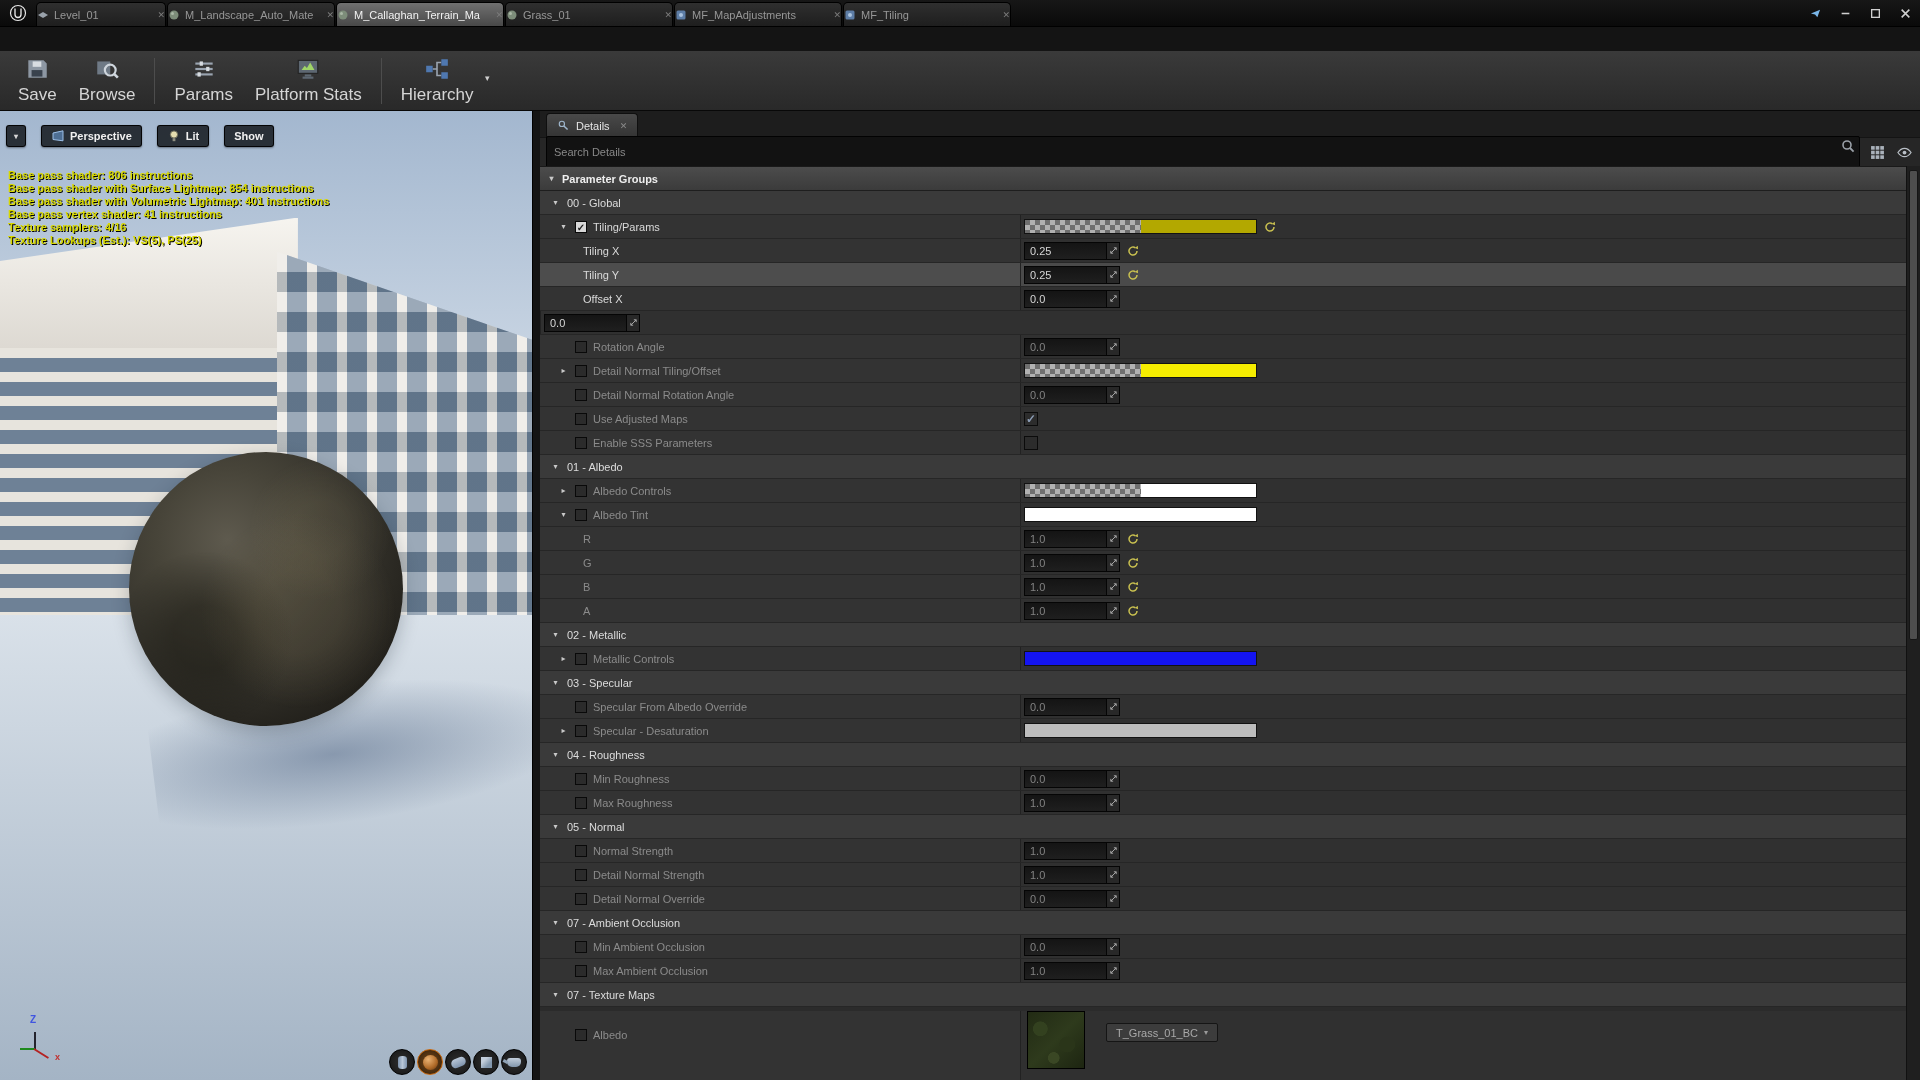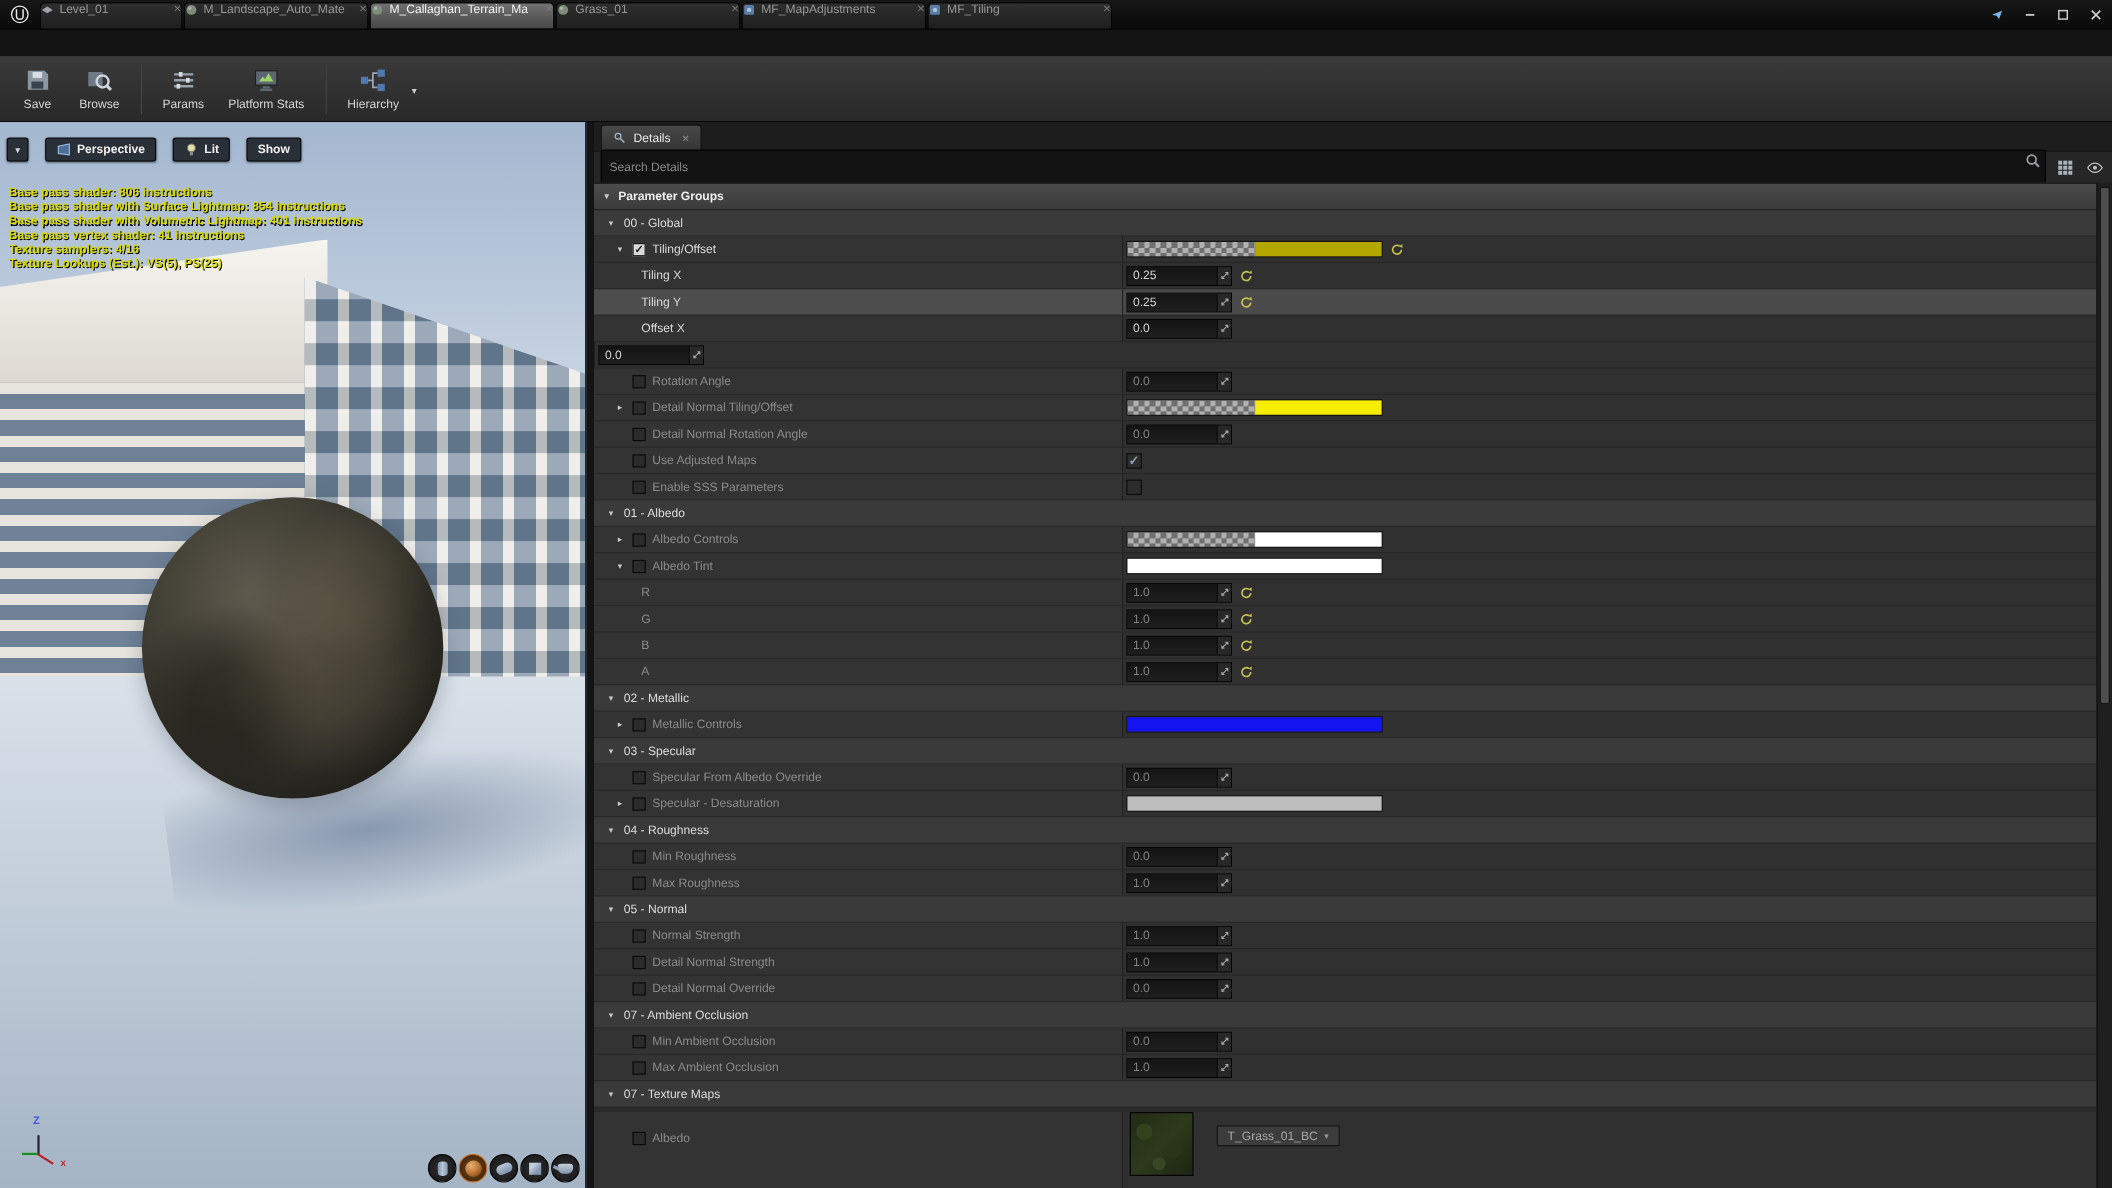--- a/index.html
+++ b/index.html
@@ -7,39 +7,39 @@
     font-family:"Liberation Sans",sans-serif;color:#ccc;user-select:none;}
   body{position:relative;}
   [data-icon]{display:inline-flex;align-items:center;justify-content:center;}
   [data-icon] svg{width:100%;height:100%;}
 
   
   .titlebar{position:absolute;top:0;left:0;right:0;height:27px;background:linear-gradient(#171717,#0a0a0a);display:flex;align-items:stretch;border-bottom:1px solid #000;}
   .logo{width:36px;display:flex;align-items:center;justify-content:center;}
   .logo svg{width:18px;height:18px;}
   .tab-bar{display:flex;align-items:flex-end;}
-  .tab{position:relative;height:24px;margin:3px 1px 0 0;display:flex;gap:5px;padding:0 0;min-width:168px;background:linear-gradient(#2f2f2f,#1e1e1e);border:1px solid #000;border-bottom:none;border-radius:5px 5px 0 0;font-size:11px;color:#979797;}
+  .tab{position:relative;height:24px;margin:3px 1px 0 0;display:flex;align-items:center;gap:5px;padding:0 0;min-width:168px;background:linear-gradient(#2f2f2f,#1e1e1e);border:1px solid #000;border-bottom:none;border-radius:5px 5px 0 0;font-size:11px;color:#979797;}
   .tab.first{min-width:130px;}
   .tab.active{background:linear-gradient(#707070,#484848);color:#f2f2f2;}
   .tab .t-icon{width:12px;height:12px;flex:none;}
   .tab-label{flex:1;white-space:nowrap;overflow:hidden;}
   .tab-close{font-size:9px;color:#7b7b7b;margin-left:5px;}
   .titlebar-right{margin-left:auto;display:flex;align-items:stretch;}
   .win-btn{width:30px;display:flex;align-items:center;justify-content:center;}
   .win-btn svg{width:11px;height:11px;}
 
   
   .menubar{position:absolute;top:28px;left:0;right:0;height:22px;background:#202020;display:flex;align-items:center;padding-left:8px;border-bottom:1px solid #0e0e0e;margin-top:46px;}
   .menu-item{padding:0 10px;font-size:11px;color:#d2d2d2;height:100%;display:flex;align-items:center;}
 
   
   .toolbar{position:absolute;top:51px;left:0;right:0;height:60px;background:linear-gradient(#3a3a3a,#292929);border-bottom:1px solid #080808;display:flex;align-items:center;padding-left:8px;gap:2px;}
   .tb-btn{position:relative;min-width:52px;padding:3px 10px;display:flex;flex-direction:column;align-items:center;gap:3px;border-radius:3px;}
   .tb-icon{width:26px;height:26px;}
-  .tb-label{font-size:11px;color:#d5d5d5;white-space:nowrap;}
+  .tb-label{font-size:17px;color:#d5d5d5;white-space:nowrap;}
   .tb-sep{width:1px;height:46px;background:#181818;border-right:1px solid #4d4d4d;margin:0 7px;flex:none;}
   .tb-caret{position:absolute;right:-6px;top:20px;font-size:9px;color:#cfcfcf;}
 
   
   .viewport{position:absolute;left:0;top:111px;width:533px;bottom:0;background:#8fa3bd;border-right:1px solid #000;overflow:hidden;}
   .vp-sky{position:absolute;left:0;top:0;width:100%;height:52%;background:linear-gradient(#a3b7cf,#e3eaf1 85%);}
   .vp-ground{position:absolute;left:0;top:52%;width:100%;height:48%;background:linear-gradient(#d9e1e9,#a4b4c5);}
   .bldg-roof{position:absolute;left:0;top:11%;width:56%;height:14%;background:linear-gradient(#f6f4ef,#dcd8d1);clip-path:polygon(0 32%,100% 0,100% 100%,0 100%);}
   .bldg-left{position:absolute;left:0;top:24.5%;width:55%;height:28%;background:repeating-linear-gradient(180deg,#e7e4dd 0 10px,#6e8196 10px 24px);}
   .bldg-right{position:absolute;left:52%;top:14.5%;width:48%;height:38%;
@@ -395,21 +395,21 @@
         <span>Parameter Groups</span>
       </div>
       <div class="d-group">
         <span class="expander">▾</span>
         <span>00 - Global</span>
       </div>
       <div class="d-row">
         <div class="cell-left lvl1">
           <span class="expander">▾</span>
           <span class="pcheck on">✓</span>
-          <span class="param-label">Tiling/Offset</span>
+          <span class="param-label">Tiling/Params</span>
         </div>
         <div class="cell-right">
           <div class="bar">
             <span class="checker"></span>
             <span class="solid" style="background: rgb(179, 168, 0);"></span>
           </div>
           <span class="reset"><svg viewBox="0 0 12 12">
               <path d="M10 6a4 4 0 1 1-1.6-3.2" fill="none" stroke="#c9c050" stroke-width="1.5"></path>
               <path d="M10.8 0.8 11 4.2 7.8 3z" fill="#c9c050"></path>
             </svg></span>

